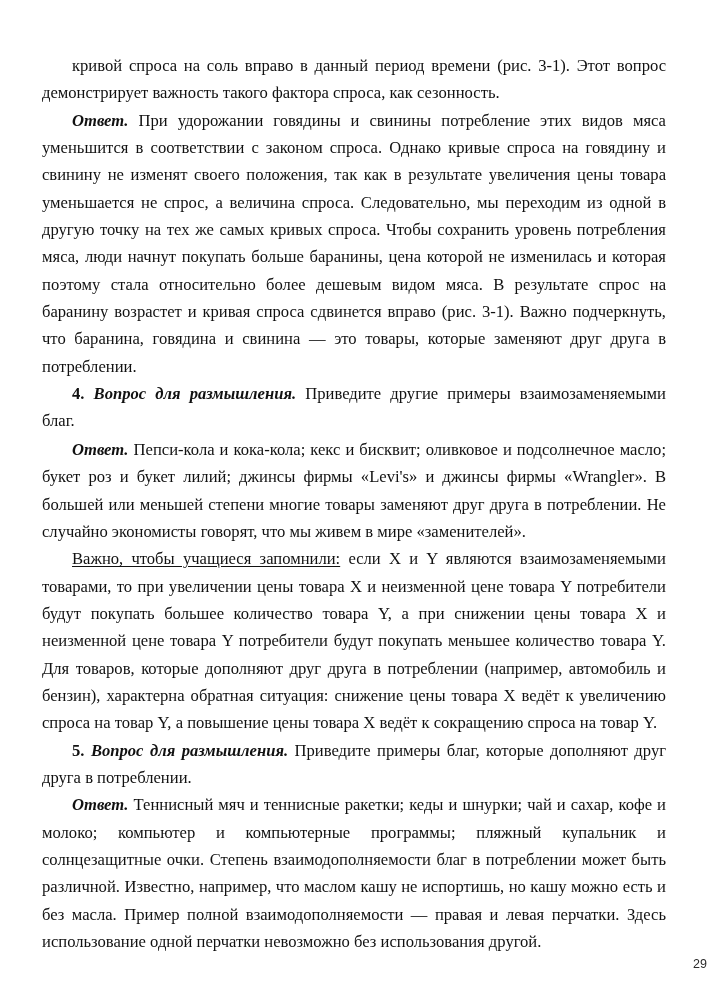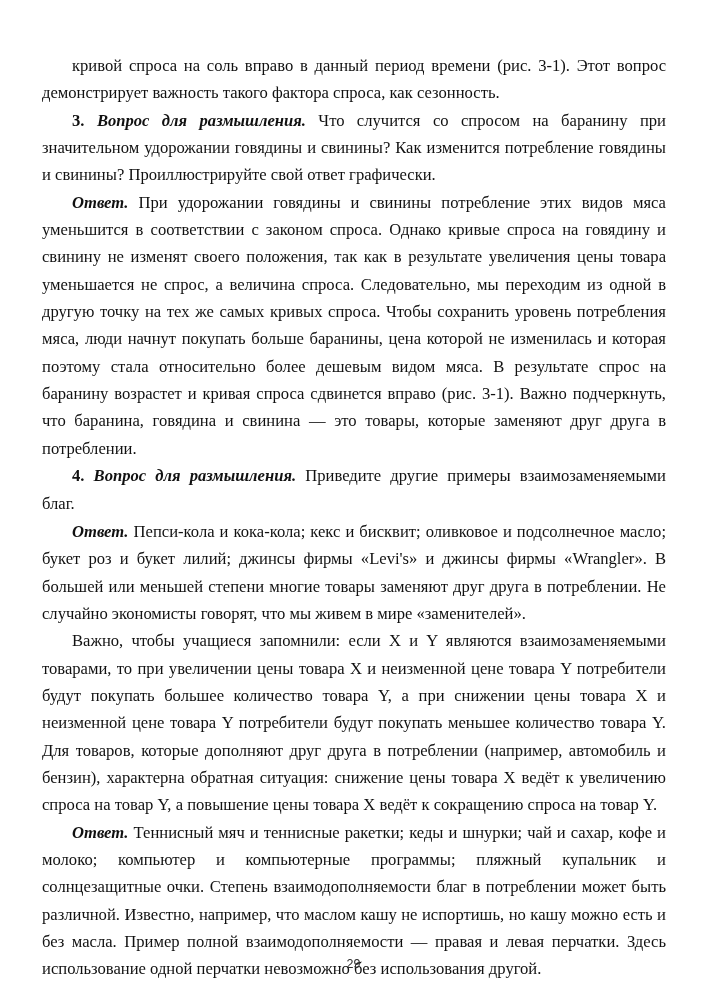--- a/index.html
+++ b/index.html
@@ -62,58 +62,59 @@
     font-weight: bold;
     font-style: italic;
   }
 
   .it {
     font-style: italic;
     font-weight: bold;
   }
 
   .ul {
+    text-decoration: underline;
     text-underline-offset: 2px;
   }
 
   .latin {
     font-family: "Liberation Serif", "DejaVu Serif", serif;
   }
 
   #page-number {
     position: absolute;
     left: 0;
     top: 957px;
     width: 707px;
-    text-align: center;
+    text-align: right;
     font-size: 12.5px;
     line-height: 14px;
     color: #2b2b2b;
     font-family: "Liberation Sans", "DejaVu Sans", sans-serif;
   }
 </style>
 </head>
 <body>
 
 <div id="page">
 
   <div id="text-column">
 
     <p class="para indent"><span>кривой спроса на соль вправо в данный период времени (рис. 3-1). Этот вопрос демонстрирует важность такого фактора спроса, как сезонность.</span></p>
 
-    <p class="para indent"><span class="num">3.</span> <span class="bi">Вопрос для размышления.</span> <span>Что случится со спросом на баранину при значительном удорожании говядины и свинины? Как изменится потребление говядины и свинины? Проиллюстрируйте свой ответ графически.</span></p>
 
     <p class="para indent"><span class="it">Ответ.</span> <span>При удорожании говядины и свинины потребление этих видов мяса уменьшится в соответствии с законом спроса. Однако кривые спроса на говядину и свинину не изменят своего положения, так как в результате увеличения цены товара уменьшается не спрос, а величина спроса. Следовательно, мы переходим из одной в другую точку на тех же самых кривых спроса. Чтобы сохранить уровень потребления мяса, люди начнут покупать больше баранины, цена которой не изменилась и которая поэтому стала относительно более дешевым видом мяса. В результате спрос на баранину возрастет и кривая спроса сдвинется вправо (рис. 3-1). Важно подчеркнуть, что баранина, говядина и свинина — это товары, которые заменяют друг друга в потреблении.</span></p>
 
     <p class="para indent"><span class="num">4.</span> <span class="bi">Вопрос для размышления.</span> <span>Приведите другие примеры взаимозаменяемыми благ.</span></p>
 
     <p class="para indent gap-before"><span class="it">Ответ.</span> <span>Пепси-кола и кока-кола; кекс и бисквит; оливковое и подсолнечное масло; букет роз и букет лилий; джинсы фирмы «</span><span class="latin">Levi's</span><span>» и джинсы фирмы «</span><span class="latin">Wrangler</span><span>».  В большей или меньшей степени многие товары заменяют друг друга в потреблении. Не случайно экономисты говорят, что мы живем в мире «заменителей».</span></p>
 
     <p class="para indent"><span class="ul">Важно, чтобы учащиеся запомнили:</span><span> если </span><span class="latin">X</span><span> и </span><span class="latin">Y</span><span> являются взаимозаменяемыми товарами, то при увеличении цены товара </span><span class="latin">X</span><span> и неизменной цене товара </span><span class="latin">Y</span><span> потребители будут покупать большее количество товара </span><span class="latin">Y</span><span>, а при снижении цены товара </span><span class="latin">X</span><span> и неизменной цене товара </span><span class="latin">Y</span><span> потребители будут покупать меньшее количество товара </span><span class="latin">Y</span><span>. Для товаров, которые дополняют друг друга в потреблении (например, автомобиль и бензин), характерна обратная ситуация: снижение цены товара </span><span class="latin">X</span><span> ведёт к увеличению спроса на товар </span><span class="latin">Y</span><span>,  а повышение цены товара </span><span class="latin">X</span><span> ведёт к сокращению спроса на товар </span><span class="latin">Y</span><span>.</span></p>
 
+    <p class="para indent"><span class="num">5.</span> <span class="bi">Вопрос для размышления.</span> <span>Приведите примеры благ, которые дополняют друг друга в потреблении.</span></p>
 
     <p class="para indent"><span class="it">Ответ.</span> <span>Теннисный мяч и теннисные ракетки; кеды и шнурки; чай и сахар, кофе и молоко; компьютер и компьютерные программы; пляжный купальник и солнцезащитные очки. Степень взаимодополняемости благ в потреблении может быть различной. Известно, например, что маслом кашу не испортишь, но кашу можно есть и без масла. Пример полной взаимодополняемости — правая и левая перчатки. Здесь использование одной перчатки невозможно без использования другой.</span></p>
 
   </div>
 
   <div id="page-number">29</div>
 
 </div>
 
 </body></html>

